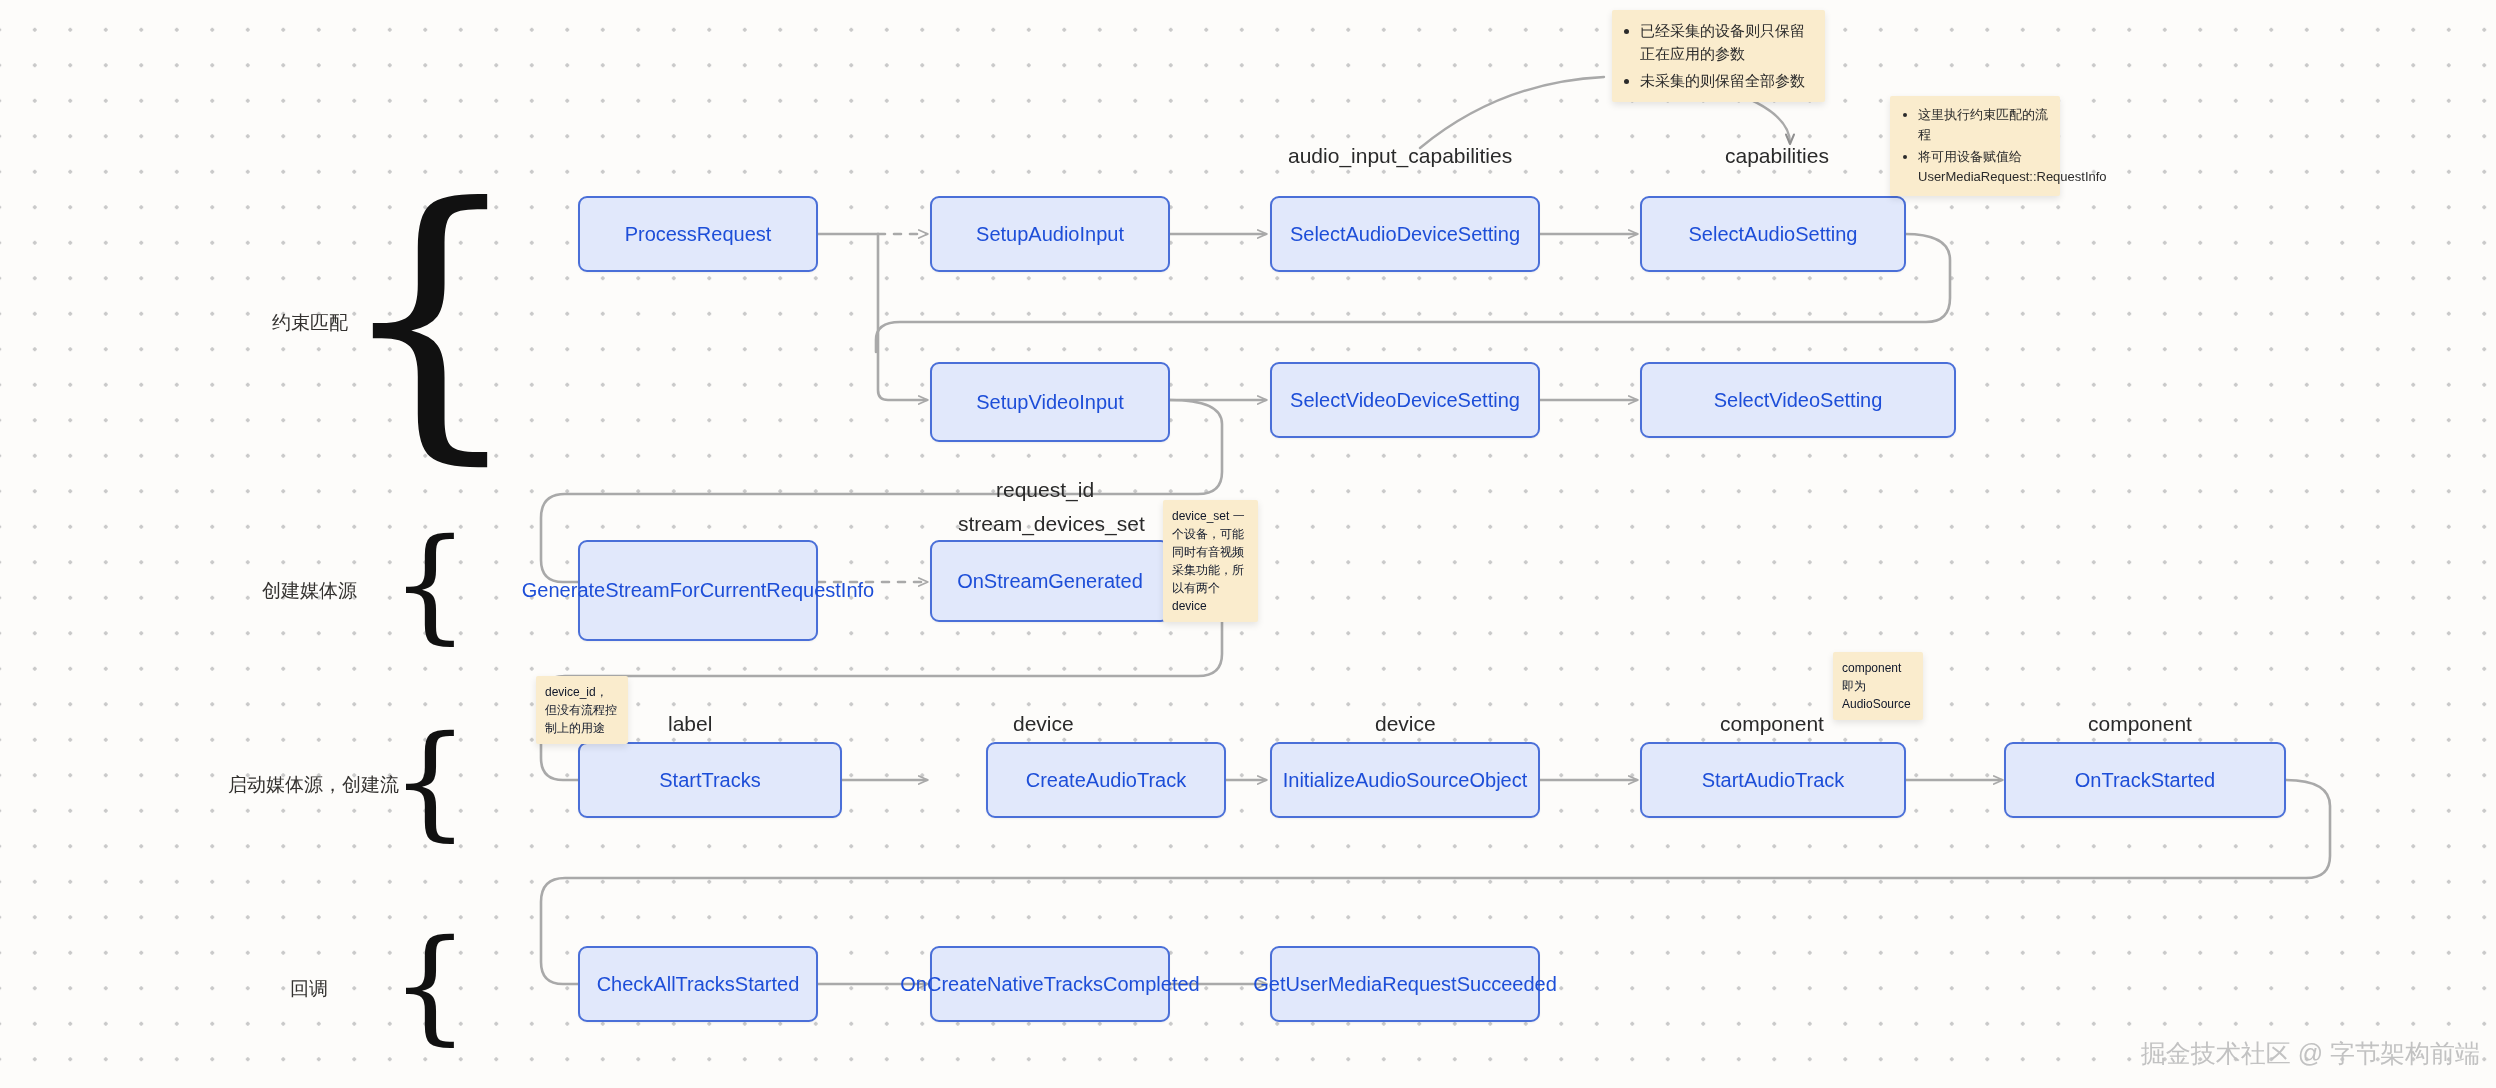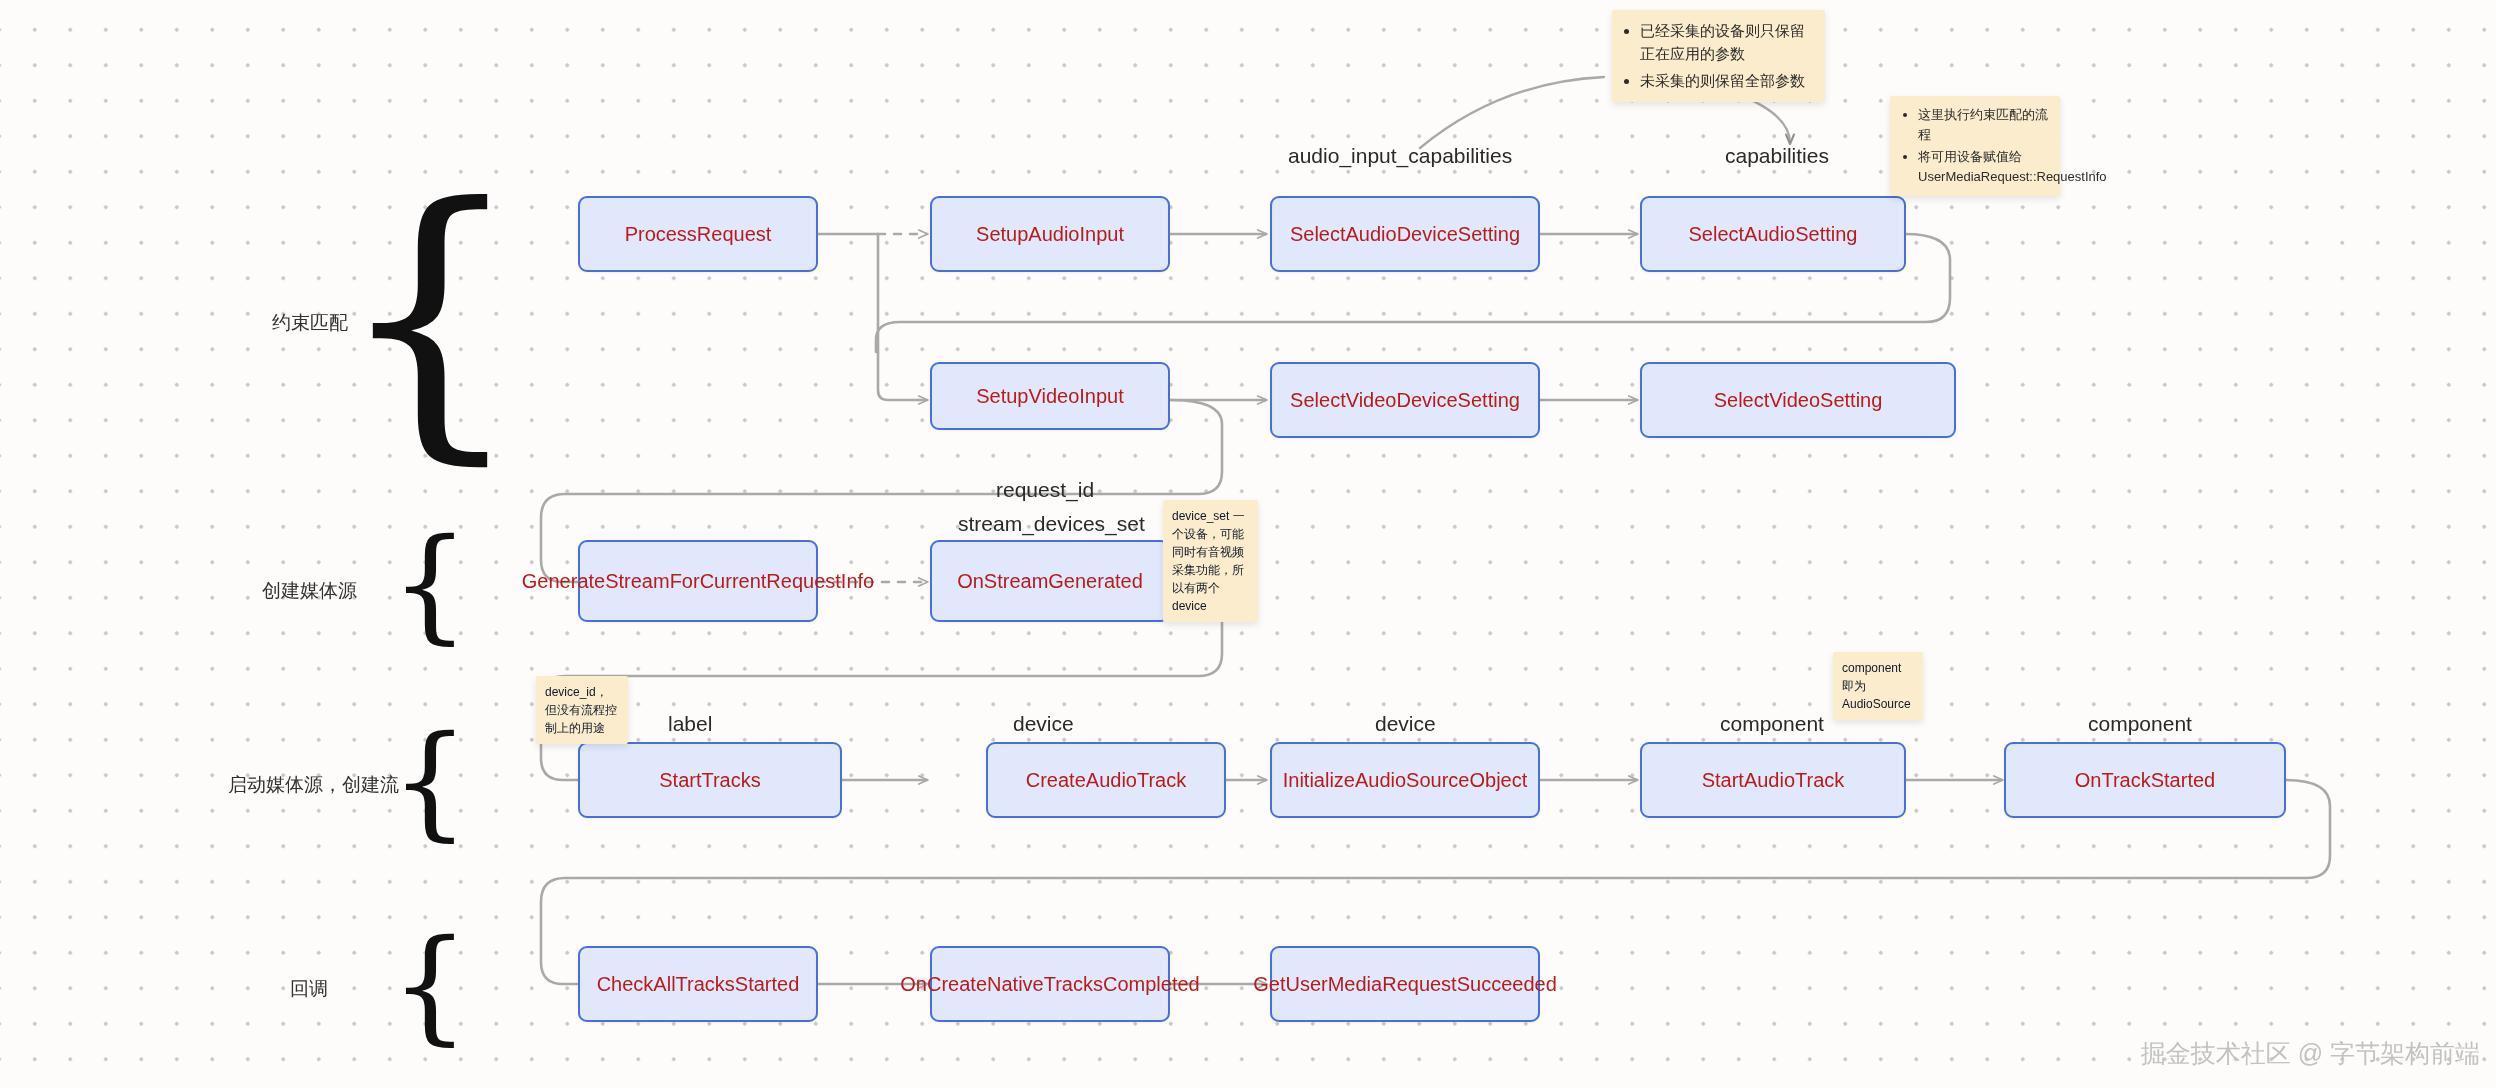--- a/index.html
+++ b/index.html
@@ -32,21 +32,21 @@
   .node {
     position: absolute;
     box-sizing: border-box;
     background: #e1e8fb;
     border: 2.5px solid #4a6fd8;
     border-radius: 9px;
     display: flex;
     align-items: center;
     justify-content: center;
     text-align: center;
-    color: #b91c1c;
+    color: #1d4ed8;
     font-size: 20px;
     font-family: "Liberation Sans", "DejaVu Sans", sans-serif;
     line-height: 1.35;
     padding: 2px 6px;
     box-shadow: 0 1px 2px rgba(0,0,0,0.05);
   }
   .edge-label {
     position: absolute;
     font-size: 21px;
     color: #2a2a2a;
@@ -186,25 +186,25 @@
 <div class="edge-label" style="left:1013px; top:712px;">device</div>
 <div class="edge-label" style="left:1375px; top:712px;">device</div>
 <div class="edge-label" style="left:1720px; top:712px;">component</div>
 <div class="edge-label" style="left:2088px; top:712px;">component</div>
 
 <div class="node" style="left:578px;  top:196px; width:240px; height:76px;">ProcessRequest</div>
 <div class="node" style="left:930px;  top:196px; width:240px; height:76px;">SetupAudioInput</div>
 <div class="node" style="left:1270px; top:196px; width:270px; height:76px;">SelectAudioDeviceSetting</div>
 <div class="node" style="left:1640px; top:196px; width:266px; height:76px;">SelectAudioSetting</div>
 
-<div class="node" style="left:930px;  top:362px; width:240px; height:68px;">SetupVideoInput</div>
+<div class="node" style="left:930px;  top:362px; width:240px; height:80px;">SetupVideoInput</div>
 <div class="node" style="left:1270px; top:362px; width:270px; height:76px;">SelectVideoDeviceSetting</div>
 <div class="node" style="left:1640px; top:362px; width:316px; height:76px;">SelectVideoSetting</div>
 
-<div class="node" style="left:578px;  top:540px; width:240px; height:82px;">GenerateStreamForCurrentRequestInfo</div>
+<div class="node" style="left:578px;  top:540px; width:240px; height:101px;">GenerateStreamForCurrentRequestInfo</div>
 <div class="node" style="left:930px;  top:540px; width:240px; height:82px;">OnStreamGenerated</div>
 
 <div class="node" style="left:578px;  top:742px; width:264px; height:76px;">StartTracks</div>
 <div class="node" style="left:986px;  top:742px; width:240px; height:76px;">CreateAudioTrack</div>
 <div class="node" style="left:1270px; top:742px; width:270px; height:76px;">InitializeAudioSourceObject</div>
 <div class="node" style="left:1640px; top:742px; width:266px; height:76px;">StartAudioTrack</div>
 <div class="node" style="left:2004px; top:742px; width:282px; height:76px;">OnTrackStarted</div>
 
 <div class="node" style="left:578px;  top:946px; width:240px; height:76px;">CheckAllTracksStarted</div>
 <div class="node" style="left:930px;  top:946px; width:240px; height:76px;">OnCreateNativeTracksCompleted</div>

